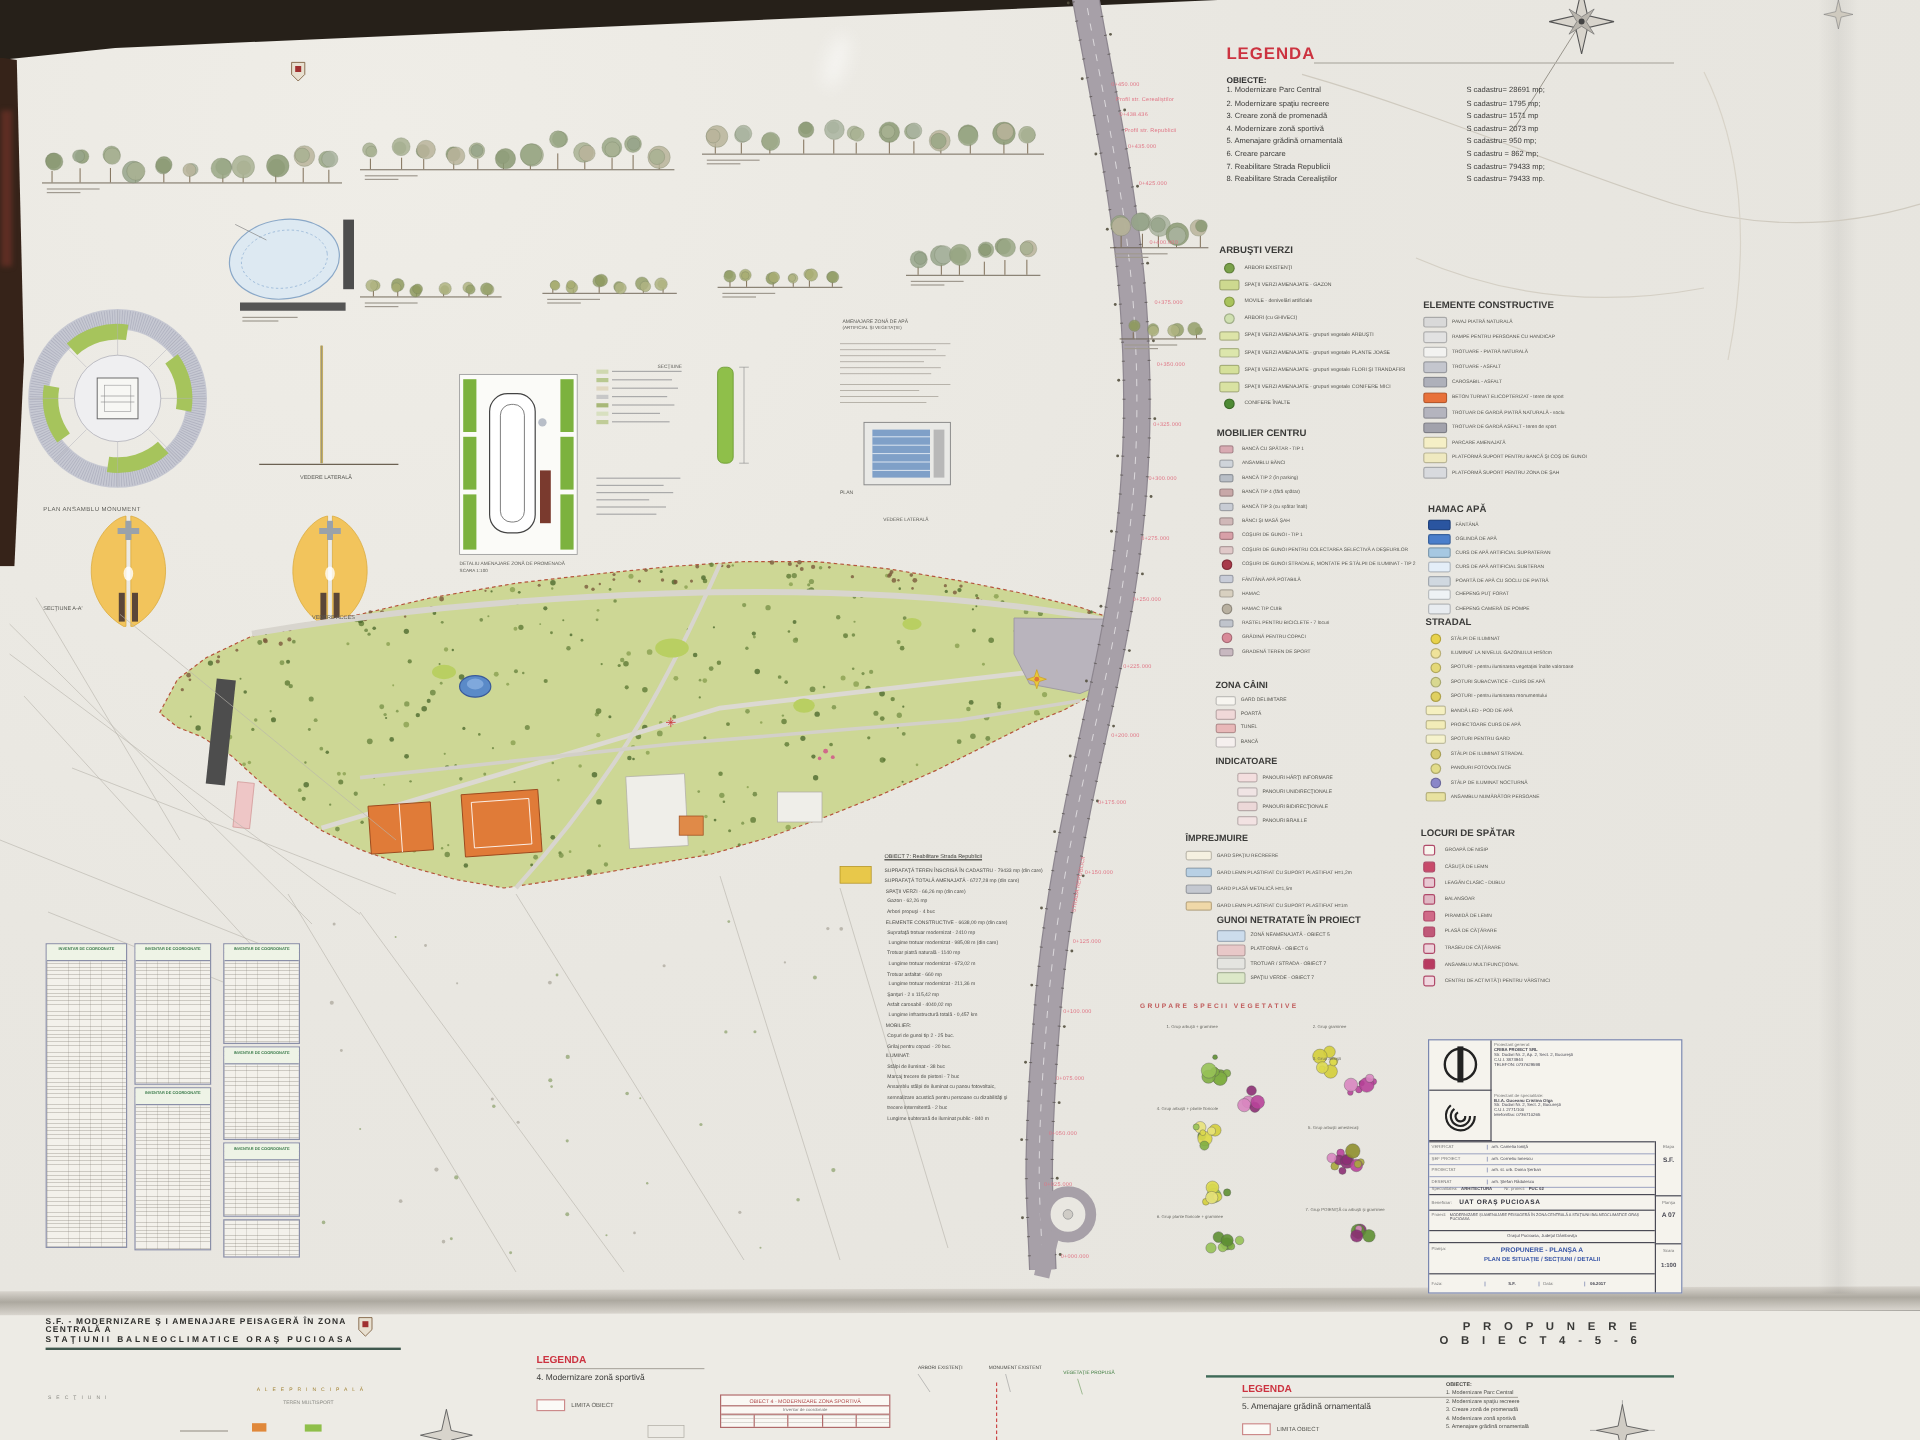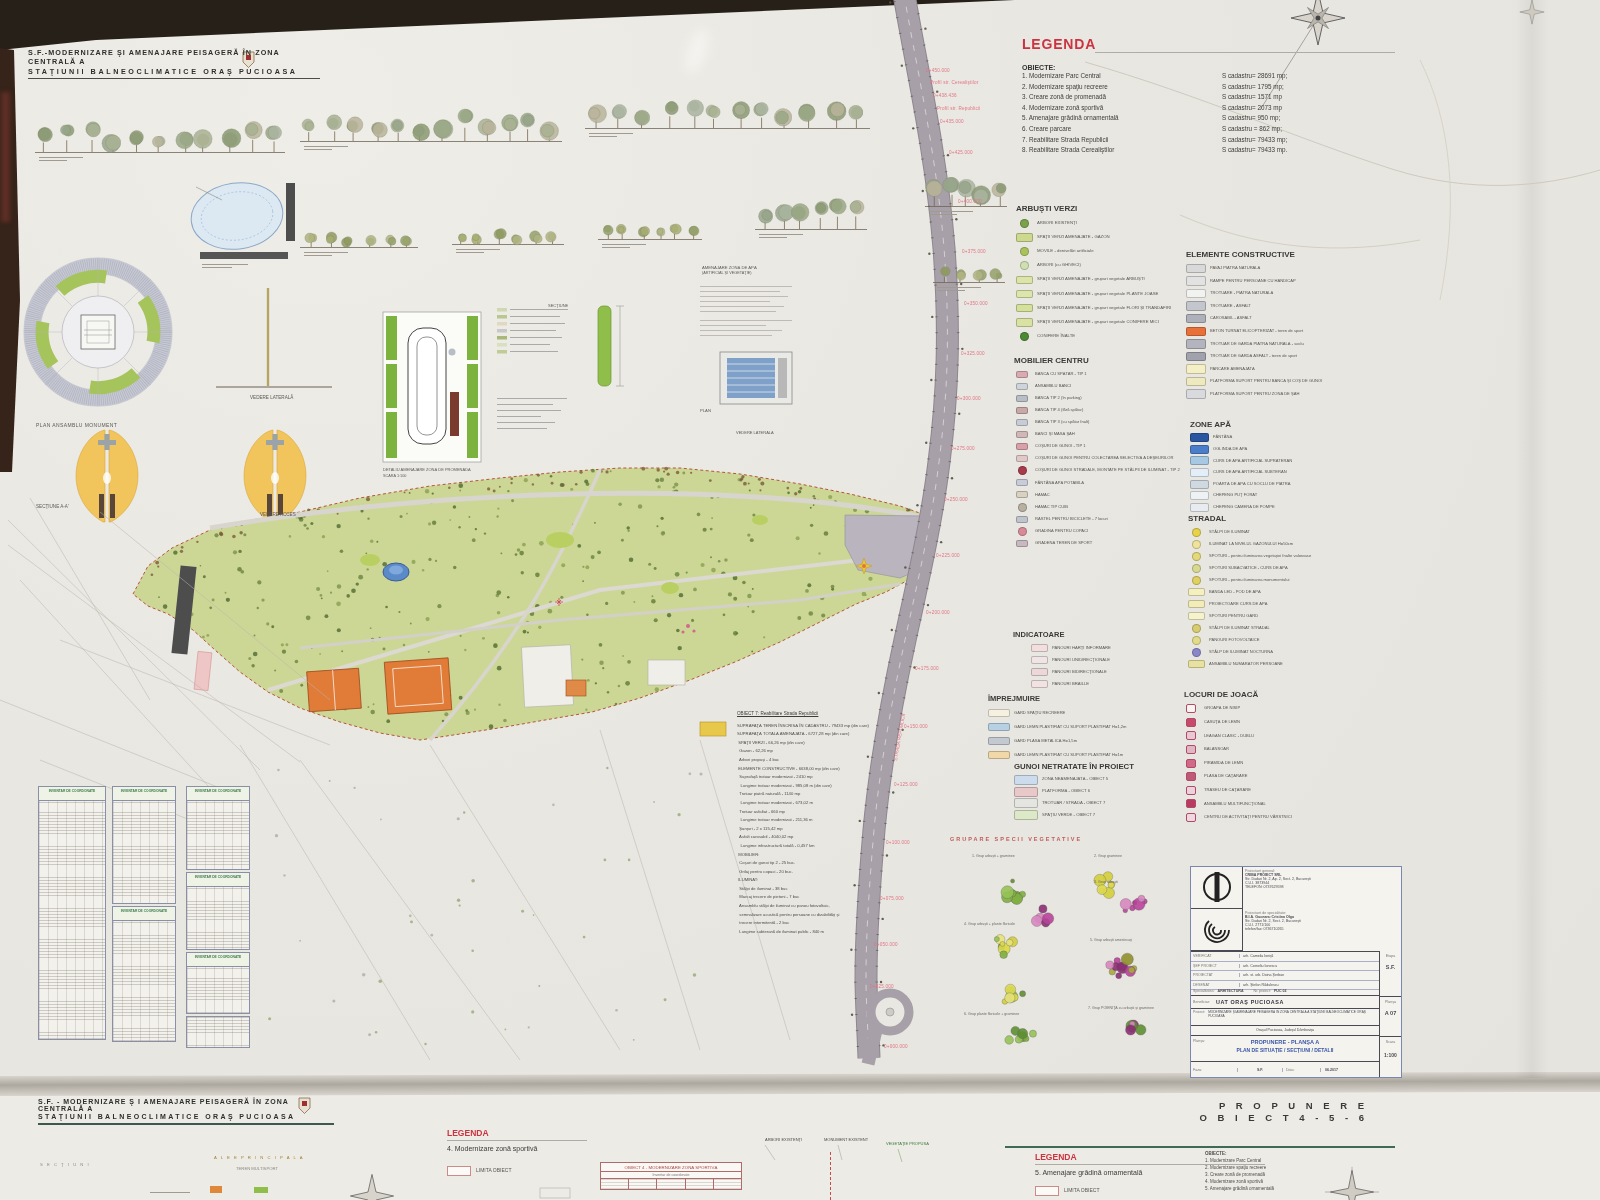--- a/index.html
+++ b/index.html
@@ -1204,24 +1204,20 @@
       <rect x="210" y="1186" width="12" height="7" fill="#e0883a"></rect>
       <rect x="254" y="1187" width="14" height="6" fill="#8fbf4a"></rect>
       <rect x="150" y="1192" width="40" height="1" fill="#a09a90"></rect>
       <rect x="540" y="1188" width="30" height="10" fill="none" stroke="#b0aca4" stroke-width=".6"></rect>
       <line x1="765" y1="1145" x2="775" y2="1160" stroke="#999" stroke-width=".5"></line>
       <line x1="838" y1="1145" x2="842" y2="1160" stroke="#999" stroke-width=".5"></line>
       <line x1="898" y1="1149" x2="902" y2="1162" stroke="#6a9a5a" stroke-width=".5"></line>
     </g>
   </svg>
 
-  <div class="tblock" style="left:28px;top:48px;width:292px">
-    <div class="l1">S.F.-MODERNIZARE ŞI AMENAJARE PEISAGERĂ ÎN ZONA CENTRALĂ A</div>
-    <div class="l2">STAŢIUNII BALNEOCLIMATICE ORAŞ PUCIOASA</div>
-  </div>
 
   <div class="t leg-title" style="left:1022px;top:36px">LEGENDA</div>
   <div class="leg-line" style="left:1095px;top:52px;width:300px"></div>
 
   <div class="abs" style="left:1022px;top:64px;width:372px">
     <div class="ob-title">OBIECTE:</div>
     <div>
 
     <div class="ob-row">
           <span class="n">1. Modernizare Parc Central</span>
@@ -1359,20 +1355,42 @@
         <div class="lrow" style="min-height:12.1px;font-size:4.1px">
           <span class="lsw dot" style="background: rgb(216, 138, 152);"></span>
           <span class="llab">GRĂDINĂ PENTRU COPACI</span>
         </div>
         <div class="lrow" style="min-height:12.1px;font-size:4.1px">
           <span class="lsw mb" style="background: rgb(200, 184, 192);"></span>
           <span class="llab">GRADENĂ TEREN DE SPORT</span>
         </div>
       </div>
   </div>
+  <div class="lsec" style="left:1013px;top:566px;width:170px">
+    <div class="lsec-t" style="font-size:7.5px">ZONA CÂINI</div>
+    <div>
+
+    <div class="lrow" style="min-height:11.5px;font-size:4.2px">
+          <span class="lsw" style="background: rgb(247, 245, 240);"></span>
+          <span class="llab">GARD DELIMITARE</span>
+        </div>
+        <div class="lrow" style="min-height:11.5px;font-size:4.2px">
+          <span class="lsw" style="background: rgb(240, 216, 216);"></span>
+          <span class="llab">POARTĂ</span>
+        </div>
+        <div class="lrow" style="min-height:11.5px;font-size:4.2px">
+          <span class="lsw" style="background: rgb(232, 184, 184);"></span>
+          <span class="llab">TUNEL</span>
+        </div>
+        <div class="lrow" style="min-height:11.5px;font-size:4.2px">
+          <span class="lsw" style="background: rgb(245, 239, 238);"></span>
+          <span class="llab">BANCĂ</span>
+        </div>
+      </div>
+  </div>
   <div class="lsec" style="left:1013px;top:630px;width:170px">
     <div class="lsec-t" style="font-size:7.5px">INDICATOARE</div>
     <div>
 
     <div class="lrow" style="min-height:12px;font-size:4.2px;padding-left:18px">
           <span class="lsw" style="background: rgb(243, 222, 222);"></span>
           <span class="llab">PANOURI HĂRŢI INFORMARE</span>
         </div>
         <div class="lrow" style="min-height:12px;font-size:4.2px;padding-left:18px">
           <span class="lsw" style="background: rgb(240, 228, 228);"></span>
@@ -1476,21 +1494,21 @@
           <span class="lsw" style="width: 18px; height: 7.5px; background: rgb(239, 233, 192);"></span>
           <span class="llab">PLATFORMĂ SUPORT PENTRU BANCĂ ŞI COŞ DE GUNOI</span>
         </div>
         <div class="lrow" style="min-height:12.6px;font-size:4.1px">
           <span class="lsw" style="width: 18px; height: 7.5px; background: rgb(216, 218, 222);"></span>
           <span class="llab">PLATFORMĂ SUPORT PENTRU ZONA DE ŞAH</span>
         </div>
       </div>
   </div>
   <div class="lsec" style="left:1190px;top:420px;width:200px">
-    <div class="lsec-t" style="font-size:8px">ZONE APĂ</div>
+    <div class="lsec-t" style="font-size:8px">HAMAC APĂ</div>
     <div>
 
     <div class="lrow" style="min-height:11.6px;font-size:4.1px">
           <span class="lsw" style="width: 17px; height: 7px; background: rgb(42, 85, 160);"></span>
           <span class="llab">FÂNTÂNĂ</span>
         </div>
         <div class="lrow" style="min-height:11.6px;font-size:4.1px">
           <span class="lsw" style="width: 17px; height: 7px; background: rgb(74, 126, 203);"></span>
           <span class="llab">OGLINDĂ DE APĂ</span>
         </div>
@@ -1564,21 +1582,21 @@
           <span class="lsw dot" style="background: rgb(138, 134, 200);"></span>
           <span class="llab">STÂLP DE ILUMINAT NOCTURNĂ</span>
         </div>
         <div class="lrow" style="min-height:12px;font-size:4.1px">
           <span class="lsw" style="background: rgb(232, 226, 160);"></span>
           <span class="llab">ANSAMBLU NUMĂRĂTOR PERSOANE</span>
         </div>
       </div>
   </div>
   <div class="lsec" style="left:1184px;top:690px;width:200px">
-    <div class="lsec-t" style="font-size:8px">LOCURI DE JOACĂ</div>
+    <div class="lsec-t" style="font-size:8px">LOCURI DE SPĂTAR</div>
     <div>
 
     <div class="lrow" style="min-height:13.6px;font-size:4.1px">
           <span class="lsw pk" style="background: rgb(248, 245, 238);"></span>
           <span class="llab">GROAPĂ DE NISIP</span>
         </div>
         <div class="lrow" style="min-height:13.6px;font-size:4.1px">
           <span class="lsw pk" style="background: rgb(200, 74, 106);"></span>
           <span class="llab">CĂSUŢĂ DE LEMN</span>
         </div>

